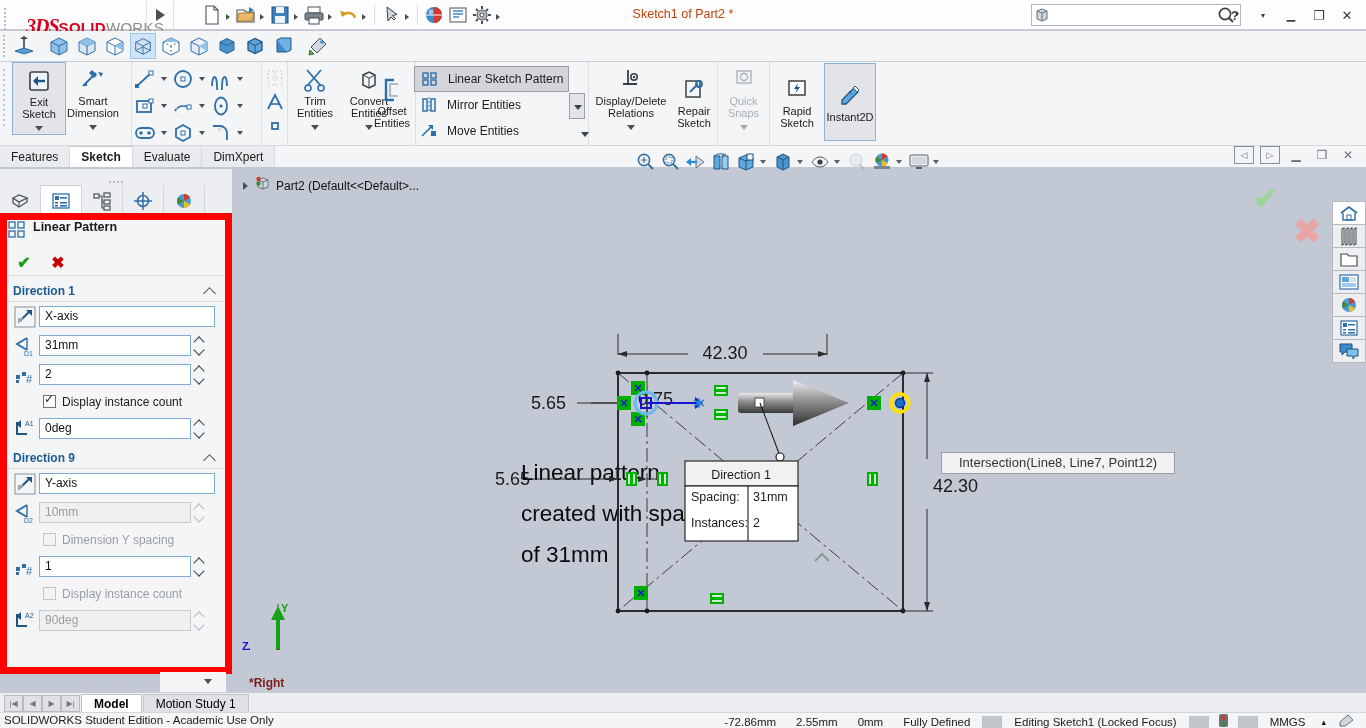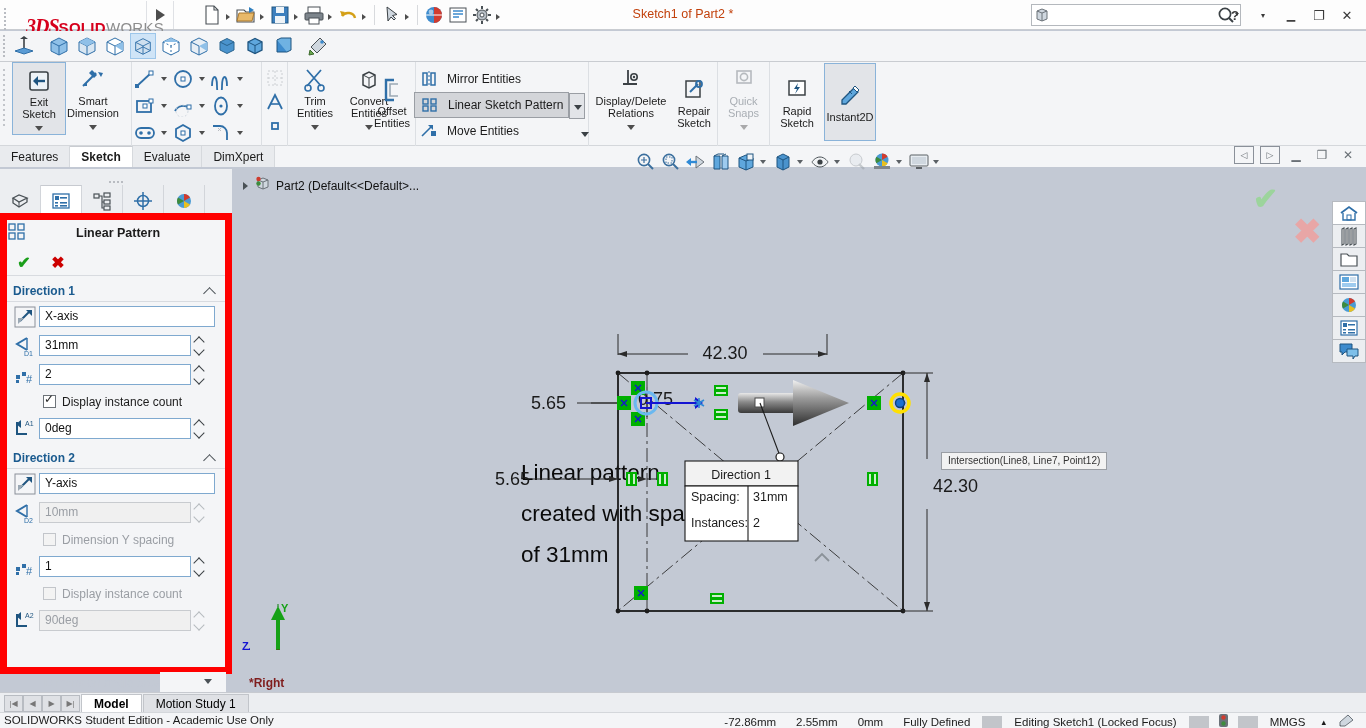--- a/index.html
+++ b/index.html
@@ -90,21 +90,21 @@
   .pt-dots i{display:inline-block;width:2px;height:2px;background:#b9bcc2;margin:0 1px;}
   .pt-row{ position:absolute; left:0; top:185px; width:205px; height:31px; display:flex;
      border-bottom:1px solid #c7cad0; }
   .pt{ width:41px; height:31px; display:flex;align-items:center;justify-content:center;
      border-right:1px solid #d2d5da; background:#eceef1;}
   .pt.active{ background:#ffffff; border-top:1px solid #c7cad0; }
 
   .redbox{ position:absolute; left:0; top:213px; width:232px; height:461px;
      border:7px solid #ff0000; background:#f4f5f7; }
   .pmhead{ position:absolute; left:7px; top:220px; width:218px; height:26px;
-     display:flex; align-items:center;gap:43px;}
+     display:flex; align-items:flex-start;}
   .pmtitle{ font-weight:bold; font-size:12.5px; color:#1b1b1b; padding-left:6px;}
   .help-q{ position:absolute; right:10px; top:224px; width:16px;height:16px; border:1.4px solid #7c8288;
      border-radius:50%; color:#5d6369; font-size:11px; text-align:center; line-height:13px; font-weight:bold;}
   .okrow{ position:absolute; left:7px; top:250px; width:218px; height:26px; display:flex; align-items:center;
      border-bottom:1px solid #d8dbe0;}
   .okchk{ width:34px; text-align:center; color:#1a9e1a; font-size:16px; font-weight:bold;}
   .okx{ width:34px; text-align:center; color:#cc0000; font-size:16px; font-weight:bold;}
 
   .pmbody{ position:absolute; left:7px; top:280px; width:218px; height:387px; overflow:hidden;
      background:#f4f5f7;}
@@ -174,21 +174,21 @@
   .taskpane{ position:absolute; right:0; top:33px; width:34px; }
   .tp{ width:34px;height:24px; border:1px solid #b6bac0; background:#eceef1;
      display:flex;align-items:center;justify-content:center; margin-top:-1px;}
   .tp.first{ background:#fff;}
 
   .triad{ position:absolute; left:238px; top:600px; width:60px; height:50px;}
   .viewname{ position:absolute; left:249px; top:676px; font-size:12px; font-weight:bold; color:#7f1d1d;}
   .note{ position:absolute; left:288px; top:283px; width:215px; font-size:22.5px;
      line-height:41px; color:#0a0a0a; font-weight:normal;}
   .tooltip{ position:absolute; left:941px; top:452px; background:#f2f2f2; border:1px solid #9a9ea4;
-     padding:2px 6px 3px; font-size:10px; color:#333;}
+     padding:2px 17px 3px; font-size:13px; color:#333;}
 
   
   .tabbar{ position:absolute; left:0; top:692px; width:1366px; height:20px; background:#eceef1;
      border-top:1px solid #c7cad0; display:flex; align-items:flex-end;}
   .navbtns{ display:flex; margin-left:4px;}
   .navb{ width:19px;height:17px; border:1px solid #b8bcc2; background:#dfe1e5;
      display:flex;align-items:center;justify-content:center; font-size:8px; color:#777;}
   .btab{ height:18px; padding:0 12px; font-size:12px; display:flex;align-items:center;
      border:1px solid #c2c5ca; border-bottom:none; background:#dfe1e5; margin-left:1px;}
   .btab.active{ background:#ffffff; font-weight:bold;}
@@ -578,41 +578,41 @@
               <path d="M16 4H8v20h8" fill="none" stroke="#2f6fa8" stroke-width="2.4"></path>
               <path d="M20 8h-8v12h8" fill="none" stroke="#9aa8b4" stroke-width="1.6"></path>
             </svg>
         </span>
         <span class="cap">Offset</span>
         <span class="cap">Entities</span>
       </div>
     </div>
 
     <div class="cmgroup" style="left:414px; width:175px; display:block; padding-top:4px;">
-      <div class="listrow">
-        <span class="sicon">
-          <svg width="20" height="18" viewBox="0 0 20 18">
-              <path d="M4 3h4v12H4zM12 3h4v12h-4z" fill="none" stroke="#2f6fa8" stroke-width="1.5"></path>
-              <path d="M10 1v16" stroke="#2f6fa8" stroke-dasharray="2 2"></path>
-            </svg>
-        </span>
-        <span class="lbl">Mirror Entities</span>
-      </div>
       <div class="listrow sel" style="width:155px;">
         <span class="sicon">
           <svg width="20" height="18" viewBox="0 0 20 18">
               <g fill="none" stroke="#2f6fa8" stroke-width="1.4">
                 <rect x="3" y="3" width="5" height="5"></rect>
                 <rect x="11" y="3" width="5" height="5"></rect>
                 <rect x="3" y="10" width="5" height="5"></rect>
                 <rect x="11" y="10" width="5" height="5"></rect>
               </g>
             </svg>
         </span>
         <span class="lbl">Linear Sketch Pattern</span>
+      </div>
+      <div class="listrow">
+        <span class="sicon">
+          <svg width="20" height="18" viewBox="0 0 20 18">
+              <path d="M4 3h4v12H4zM12 3h4v12h-4z" fill="none" stroke="#2f6fa8" stroke-width="1.5"></path>
+              <path d="M10 1v16" stroke="#2f6fa8" stroke-dasharray="2 2"></path>
+            </svg>
+        </span>
+        <span class="lbl">Mirror Entities</span>
       </div>
       <div class="listrow">
         <span class="sicon">
           <svg width="20" height="18" viewBox="0 0 20 18">
               <path d="M3 14L12 5" stroke="#2f6fa8" stroke-width="1.6"></path>
               <path d="M9 3h5v5z" fill="#2f6fa8"></path>
               <rect x="12" y="9" width="5" height="5" fill="#2f6fa8"></rect>
             </svg>
         </span>
         <span class="lbl">Move Entities</span>
@@ -835,21 +835,21 @@
           </svg>
       </span>
       <span class="tin w150">0deg</span>
       <span class="spin">
           <span class="up"></span>
           <span class="dn"></span>
         </span>
     </div>
 
     <div class="grp-hdr" style="margin-top:4px;">
-      <span class="t">Direction 2</span>
+      <span class="t">Direction 9</span>
       <span class="chev"></span>
     </div>
 
     <div class="fld">
       <span class="fico">
         <svg width="22" height="22" viewBox="0 0 22 22">
             <rect x="1" y="1" width="20" height="20" fill="#f4f5f7" stroke="#8a9099"></rect>
             <path d="M6 15L15 6" stroke="#1f5580" stroke-width="2"></path>
             <path d="M12 4h6v6z" fill="#1f5580"></path>
             <path d="M4 18V12h6z" fill="#9aa8b4"></path>

